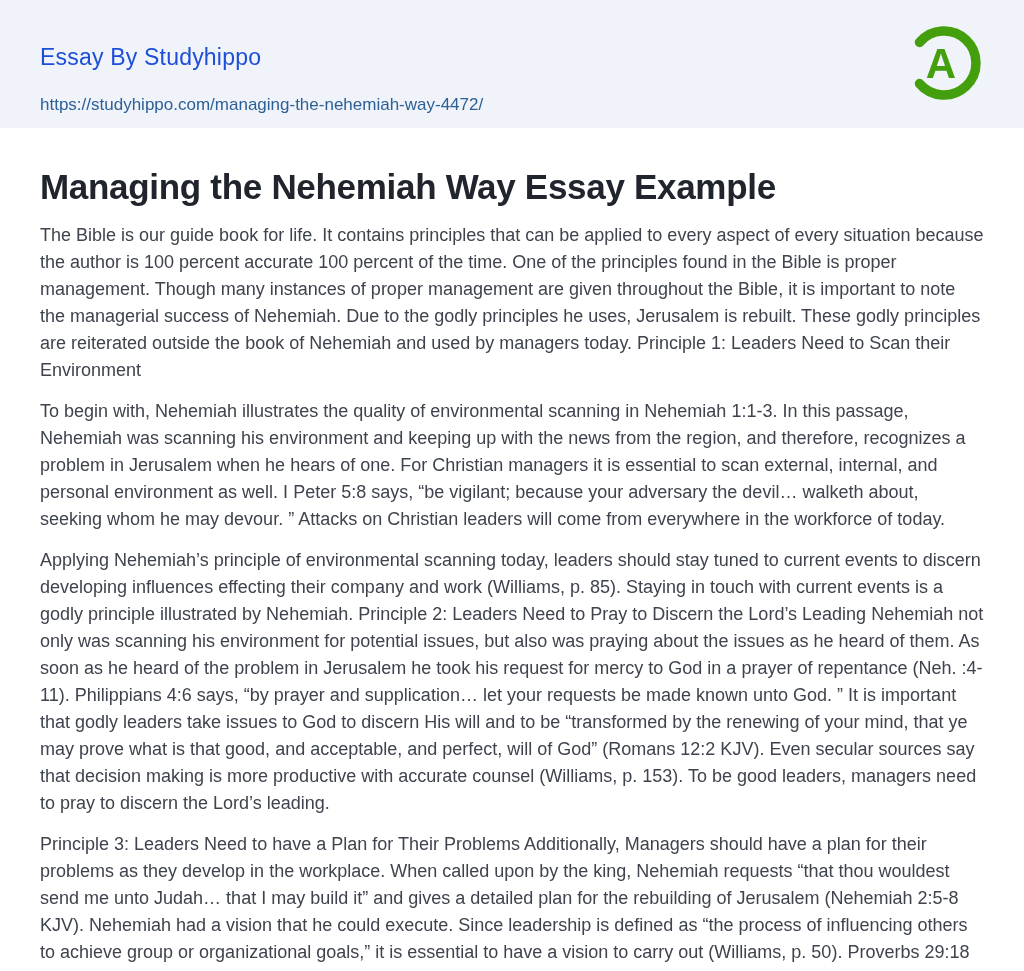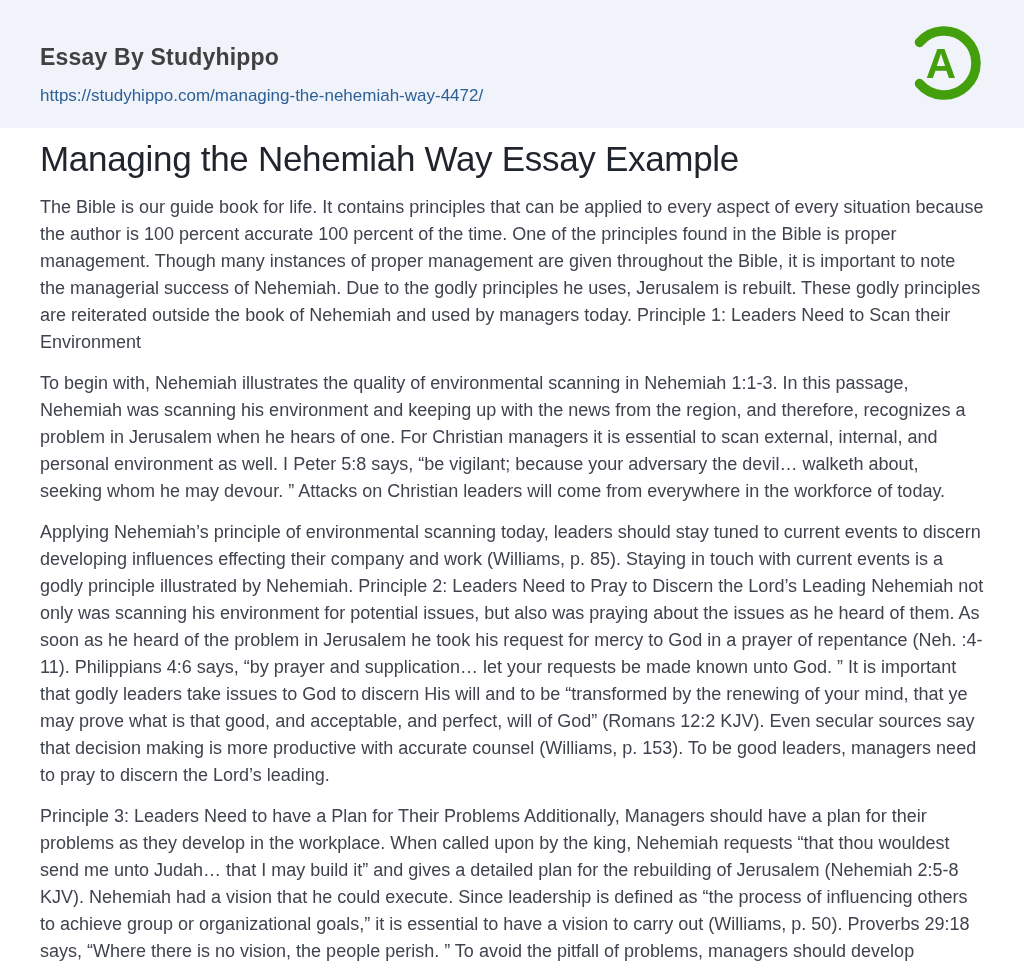--- a/index.html
+++ b/index.html
@@ -12,46 +12,46 @@
   }
   .page-header {
     position: relative;
     width: 100%;
     height: 128px;
     background: #f0f3f9;
     padding: 44px 40px 0 40px;
   }
   .byline {
     font-size: 23px;
-    font-weight: bold;
-    color: #404040;
+    font-weight: normal;
+    color: #1d4ed8;
     letter-spacing: 0.2px;
   }
   .source-url {
     display: inline-block;
-    margin-top: 15px;
+    margin-top: 24px;
     font-size: 17px;
     color: #2d6097;
     text-decoration: none;
     cursor: pointer;
   }
   .logo {
     position: absolute;
     top: 22px;
     right: 39px;
     width: 82px;
     height: 82px;
   }
   .essay-content {
     padding: 0 40px;
   }
   .essay-title {
-    margin: 8px 0 9px 0;
+    margin: 36px 0 9px 0;
     font-size: 35px;
-    font-weight: normal;
+    font-weight: bold;
     color: #20242c;
     letter-spacing: -0.3px;
     line-height: 1.3;
   }
   .essay-paragraph {
     font-size: 18px;
     line-height: 27px;
     color: #3e434d;
     margin: 12px 0 14px 0;
   }

